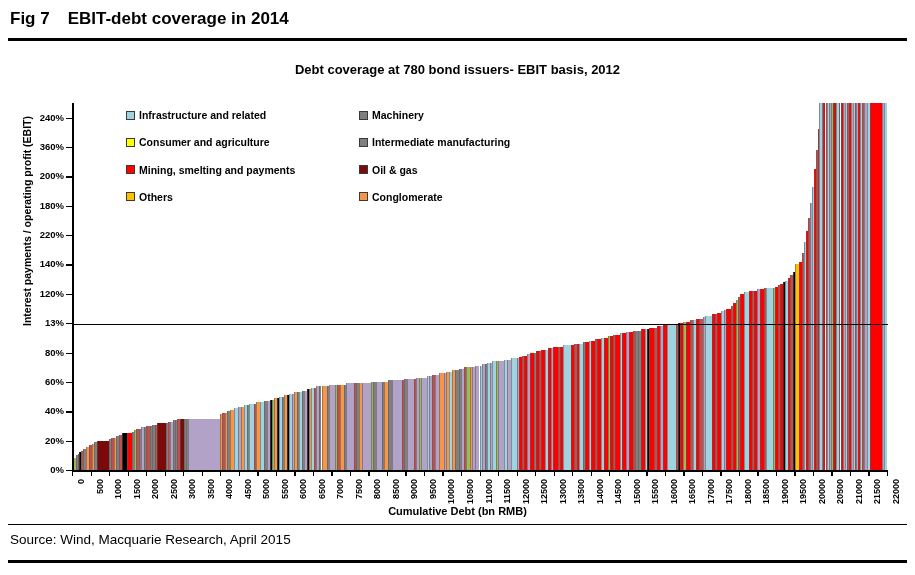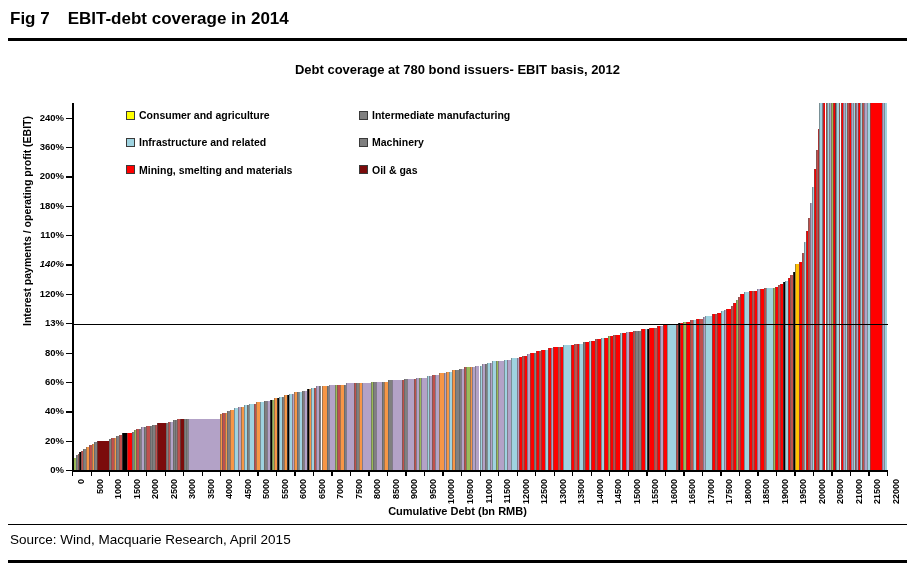--- a/index.html
+++ b/index.html
@@ -245,26 +245,26 @@
       </div>
       <div class="y-tick" style="top: 323.2px;"></div>
       <div class="y-label-holder" style="top: 318.2px;">
         <div class="y-label">13%</div>
       </div>
       <div class="y-tick" style="top: 293.84px;"></div>
       <div class="y-label-holder" style="top: 288.84px;">
         <div class="y-label">120%</div>
       </div>
       <div class="y-tick" style="top: 264.48px;"></div>
-      <div class="y-label-holder" style="top: 259.48px; font-style: italic;">
+      <div class="y-label-holder" style="top: 259.48px;">
         <div class="y-label">140%</div>
       </div>
       <div class="y-tick" style="top: 235.12px;"></div>
       <div class="y-label-holder" style="top: 230.12px;">
-        <div class="y-label">110%</div>
+        <div class="y-label">220%</div>
       </div>
       <div class="y-tick" style="top: 205.76px;"></div>
       <div class="y-label-holder" style="top: 200.76px;">
         <div class="y-label">180%</div>
       </div>
       <div class="y-tick" style="top: 176.4px;"></div>
       <div class="y-label-holder" style="top: 171.4px;">
         <div class="y-label">200%</div>
       </div>
       <div class="y-tick" style="top: 147.04px;"></div>
@@ -634,46 +634,56 @@
       <div class="x-label" style="left: 872.477px;">21500</div>
       <div class="x-tick" style="left: 887px;"></div>
       <div class="x-label" style="left: 891px;">22000</div>
     </div>
 
   <div id="x-axis-title">Cumulative Debt (bn RMB)</div>
 
   <div id="legend">
       <div class="legend-row">
         <div class="legend-entry col-left">
+          <span class="legend-swatch" style="background: rgb(159, 211, 224);"></span>
+          <span class="legend-text">Infrastructure and related</span>
+        </div>
+        <div class="legend-entry col-right">
+          <span class="legend-swatch" style="background: rgb(127, 127, 127);"></span>
+          <span class="legend-text">Machinery</span>
+        </div>
+      </div>
+      <div class="legend-row">
+        <div class="legend-entry col-left">
           <span class="legend-swatch" style="background: rgb(255, 255, 0);"></span>
           <span class="legend-text">Consumer and agriculture</span>
         </div>
         <div class="legend-entry col-right">
           <span class="legend-swatch" style="background: rgb(128, 128, 128);"></span>
           <span class="legend-text">Intermediate manufacturing</span>
         </div>
       </div>
       <div class="legend-row">
         <div class="legend-entry col-left">
-          <span class="legend-swatch" style="background: rgb(159, 211, 224);"></span>
-          <span class="legend-text">Infrastructure and related</span>
-        </div>
-        <div class="legend-entry col-right">
-          <span class="legend-swatch" style="background: rgb(127, 127, 127);"></span>
-          <span class="legend-text">Machinery</span>
-        </div>
-      </div>
-      <div class="legend-row">
-        <div class="legend-entry col-left">
           <span class="legend-swatch" style="background: rgb(255, 0, 0);"></span>
-          <span class="legend-text">Mining, smelting and materials</span>
+          <span class="legend-text">Mining, smelting and payments</span>
         </div>
         <div class="legend-entry col-right">
           <span class="legend-swatch" style="background: rgb(123, 11, 11);"></span>
           <span class="legend-text">Oil &amp; gas</span>
         </div>
       </div>
+      <div class="legend-row">
+        <div class="legend-entry col-left">
+          <span class="legend-swatch" style="background: rgb(255, 192, 0);"></span>
+          <span class="legend-text">Others</span>
+        </div>
+        <div class="legend-entry col-right">
+          <span class="legend-swatch" style="background: rgb(247, 150, 70);"></span>
+          <span class="legend-text">Conglomerate</span>
+        </div>
+      </div>
     </div>
 </div>
 
 <div id="source-rule-top"></div>
 <div id="source-text">Source: Wind, Macquarie Research, April 2015</div>
 <div id="source-rule-bottom"></div>
 
 </body></html>

